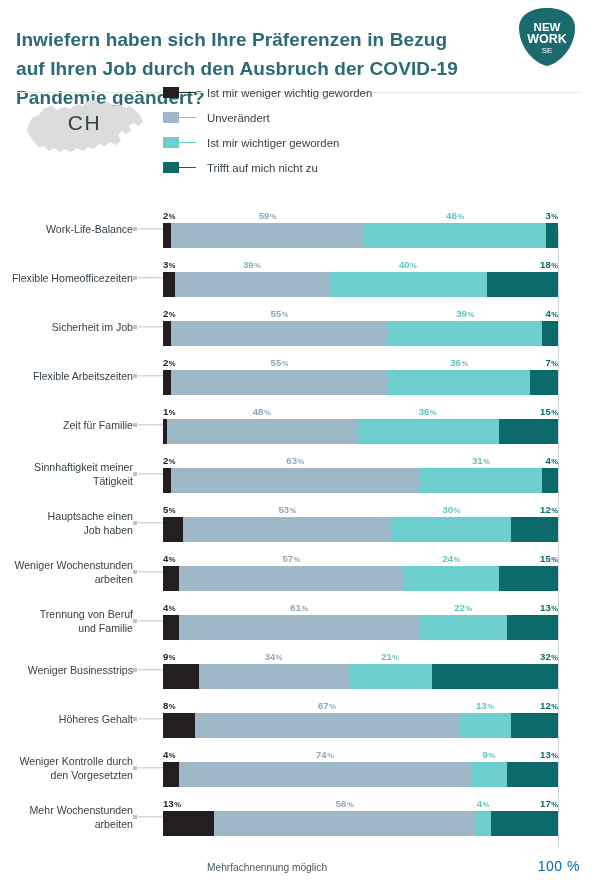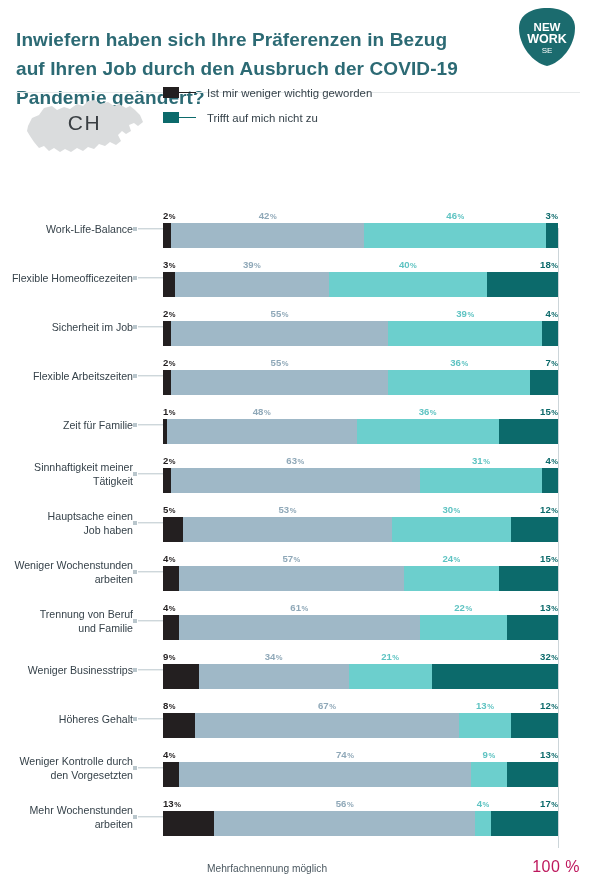--- a/index.html
+++ b/index.html
@@ -192,22 +192,22 @@
     display: flex;
     justify-content: space-between;
     align-items: baseline;
     margin-left: 44px;
   }
   #footnote {
     font-size: 10.2px;
     color: #4b5860;
   }
   #axis-max {
-    font-size: 16px;
-    color: #be185d;
+    font-size: 14px;
+    color: #0369a1;
     letter-spacing: 0.5px;
   }
 </style>
 </head>
 <body>
 
 <div id="header">
   <div id="title">Inwiefern haben sich Ihre Präferenzen in Bezug auf Ihren Job durch den Ausbruch der COVID-19 Pandemie geändert?</div>
   <div id="logo">
     <svg width="62" height="62" viewBox="0 0 62 62" aria-hidden="true">
@@ -233,38 +233,48 @@
     <div id="map-label">CH</div>
   </div>
 
   <div id="legend">
     <div class="legend-row">
       <span class="legend-swatch" style="background:#231f20"></span>
       <span class="legend-rule" style="background:#231f20"></span>
       <span class="legend-text">Ist mir weniger wichtig geworden</span>
     </div>
     <div class="legend-row">
+      <span class="legend-swatch" style="background:#9fb8c7"></span>
+      <span class="legend-rule" style="background:#9fb8c7"></span>
+      <span class="legend-text">Unverändert</span>
+    </div>
+    <div class="legend-row">
+      <span class="legend-swatch" style="background:#6ccfcd"></span>
+      <span class="legend-rule" style="background:#6ccfcd"></span>
+      <span class="legend-text">Ist mir wichtiger geworden</span>
+    </div>
+    <div class="legend-row">
       <span class="legend-swatch" style="background:#0c6a6b"></span>
       <span class="legend-rule" style="background:#0c6a6b"></span>
       <span class="legend-text">Trifft auf mich nicht zu</span>
     </div>
   </div>
 </div>
 
 <div id="axis-line"></div>
 <div id="chart">
     <div class="row">
       <div class="row-label">
         <div>Work-Life-Balance</div>
       </div>
       <div class="connector-dot"></div>
       <div class="connector"></div>
       <div class="values">
         <div class="val" style="color: rgb(35, 31, 32); left: 0px;"><span>2</span><span class="pct">%</span></div>
-        <div class="val" style="color: rgb(143, 168, 184); left: 26.5%; transform: translateX(-50%);"><span>42</span><span class="pct">%</span></div>
+        <div class="val" style="color: rgb(143, 168, 184); left: 26.5%; transform: translateX(-50%);"><span>59</span><span class="pct">%</span></div>
         <div class="val" style="color: rgb(94, 195, 194); left: 74%; transform: translateX(-50%);"><span>46</span><span class="pct">%</span></div>
         <div class="val" style="color: rgb(12, 106, 107); right: 0px;"><span>3</span><span class="pct">%</span></div>
       </div>
       <div class="bar">
         <div class="seg" style="background: rgb(35, 31, 32); width: 2%;"></div>
         <div class="seg" style="background: rgb(159, 184, 199); width: 49%;"></div>
         <div class="seg" style="background: rgb(108, 207, 205); width: 46%;"></div>
         <div class="seg" style="background: rgb(12, 106, 107); width: 3%;"></div>
       </div>
     </div>
@@ -464,21 +474,21 @@
     </div>
     <div class="row">
       <div class="row-label">
         <div>Weniger Kontrolle durch</div>
         <div>den Vorgesetzten</div>
       </div>
       <div class="connector-dot"></div>
       <div class="connector"></div>
       <div class="values">
         <div class="val" style="color: rgb(35, 31, 32); left: 0px;"><span>4</span><span class="pct">%</span></div>
-        <div class="val" style="color: rgb(143, 168, 184); left: 41%; transform: translateX(-50%); margin-left: 20px;"><span>74</span><span class="pct">%</span></div>
+        <div class="val" style="color: rgb(143, 168, 184); left: 41%; transform: translateX(-50%);"><span>74</span><span class="pct">%</span></div>
         <div class="val" style="color: rgb(94, 195, 194); left: 82.5%; transform: translateX(-50%);"><span>9</span><span class="pct">%</span></div>
         <div class="val" style="color: rgb(12, 106, 107); right: 0px;"><span>13</span><span class="pct">%</span></div>
       </div>
       <div class="bar">
         <div class="seg" style="background: rgb(35, 31, 32); width: 4%;"></div>
         <div class="seg" style="background: rgb(159, 184, 199); width: 74%;"></div>
         <div class="seg" style="background: rgb(108, 207, 205); width: 9%;"></div>
         <div class="seg" style="background: rgb(12, 106, 107); width: 13%;"></div>
       </div>
     </div>

